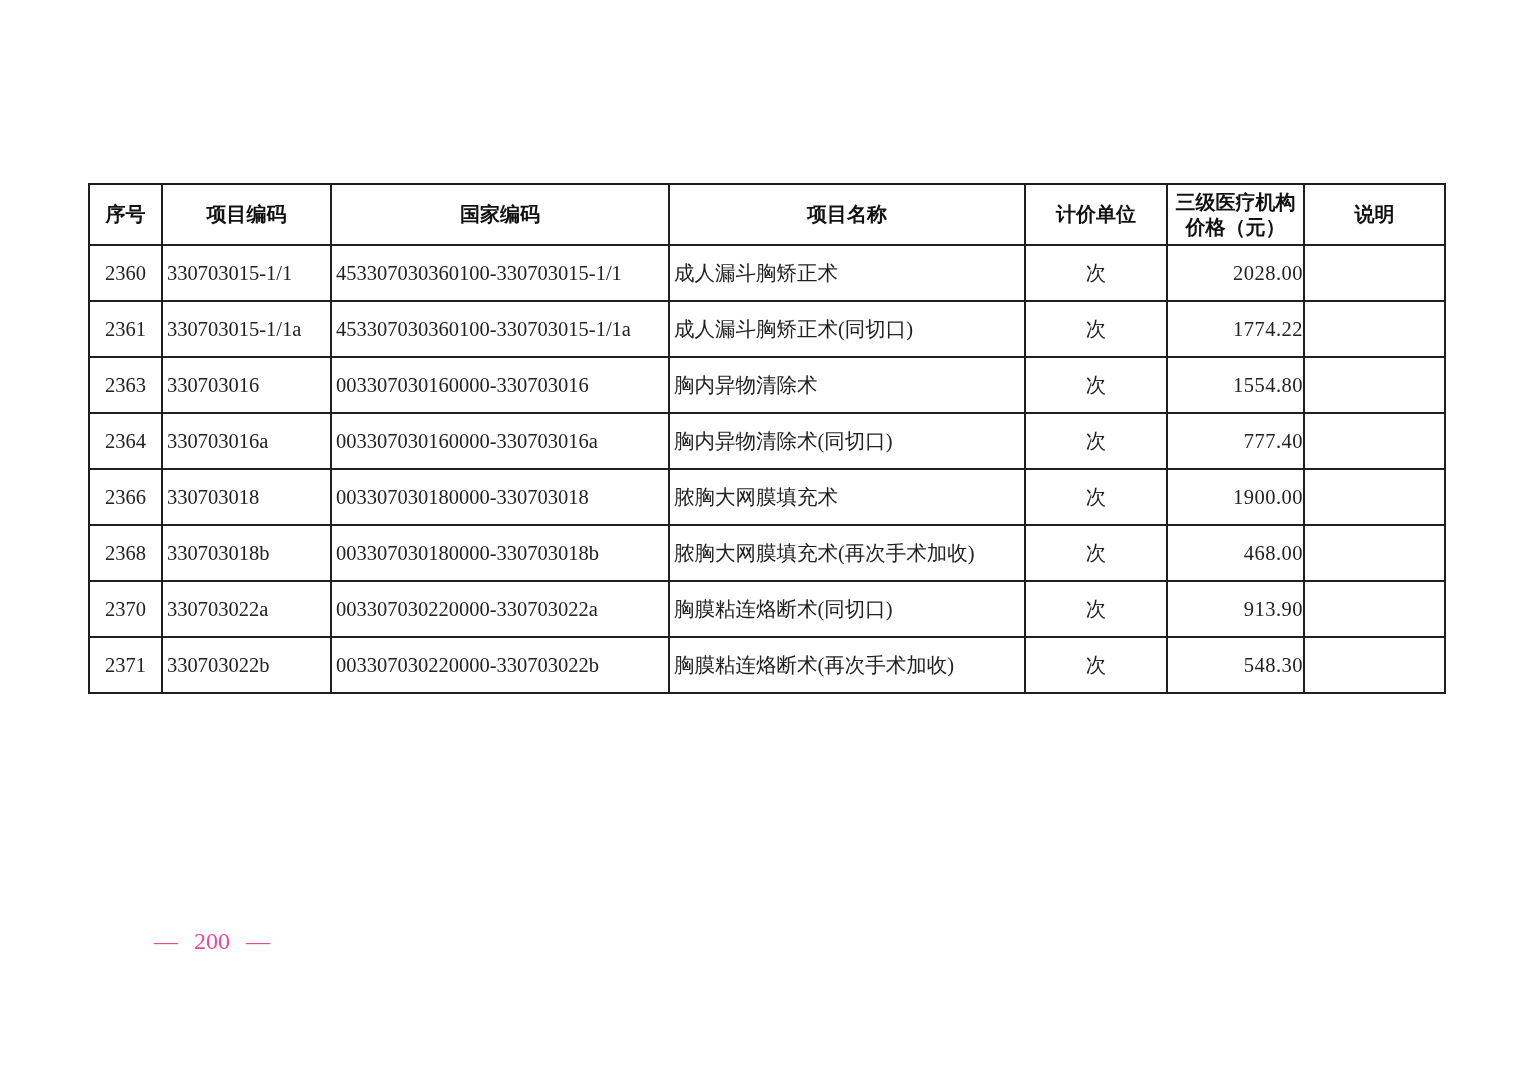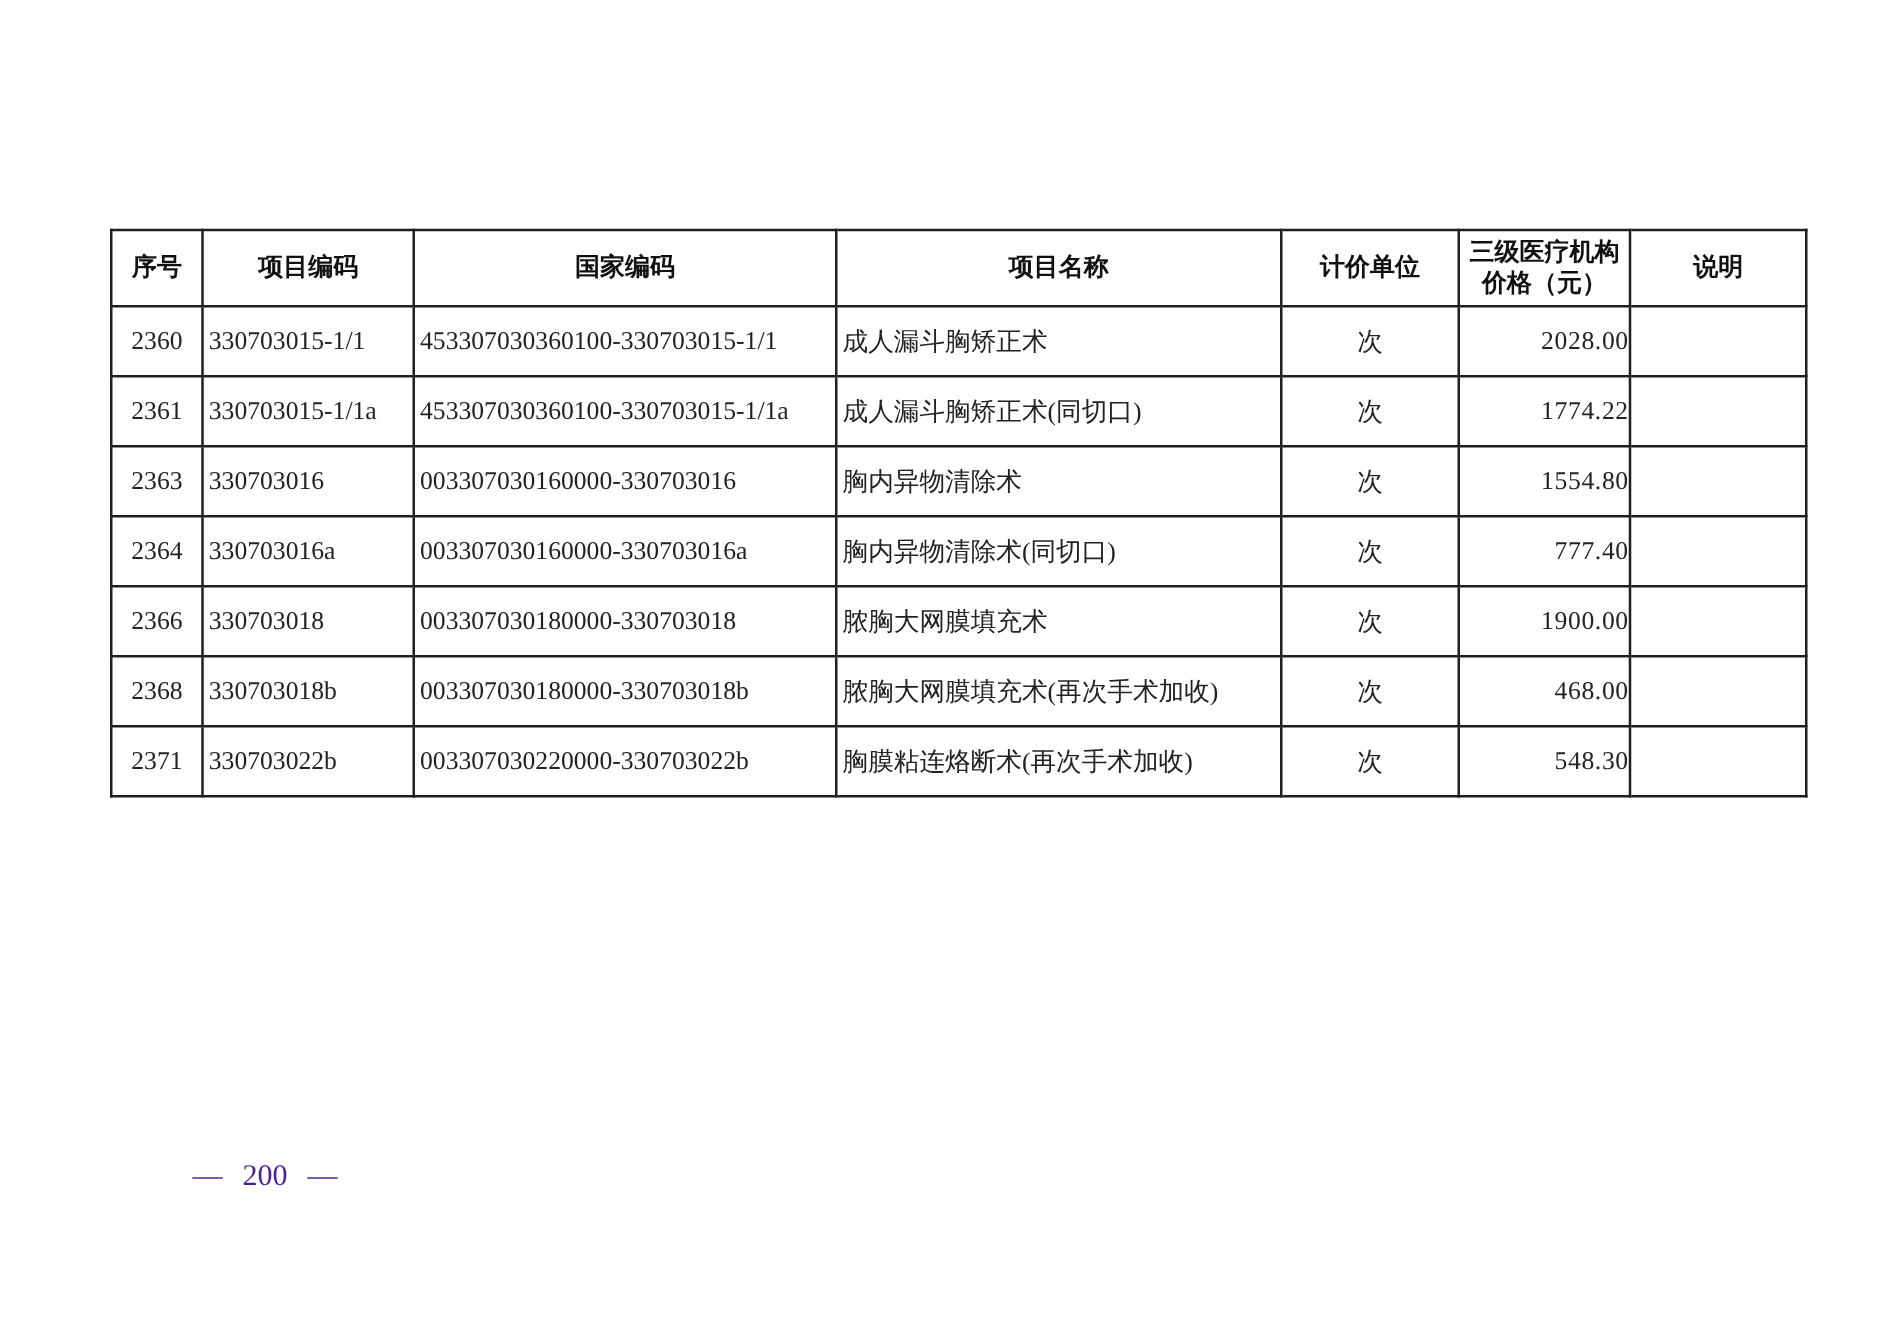--- a/index.html
+++ b/index.html
@@ -43,21 +43,21 @@
   }
   td.c-center { text-align: center; }
   td.c-left   { text-align: left; padding-left: 4px; }
   td.c-price  { text-align: right; letter-spacing: 0.5px; }
   .hdr-line { display: block; }
   .footer-pageno {
     position: absolute;
     left: 154px;
     top: 928px;
     font-size: 24px;
-    color: #4c1d95;
+    color: #ec4899;
     word-spacing: 10px;
     white-space: pre;
   }
 </style>
 </head>
 <body>
 
 <div class="page">
 
   <table class="price-table">
@@ -133,20 +133,29 @@
       <tr>
         <td class="c-center">2368</td>
         <td class="c-left">330703018b</td>
         <td class="c-left">003307030180000-330703018b</td>
         <td class="c-left">脓胸大网膜填充术(再次手术加收)</td>
         <td class="c-center">次</td>
         <td class="c-price">468.00</td>
         <td class="c-center"></td>
       </tr>
       <tr>
+        <td class="c-center">2370</td>
+        <td class="c-left">330703022a</td>
+        <td class="c-left">003307030220000-330703022a</td>
+        <td class="c-left">胸膜粘连烙断术(同切口)</td>
+        <td class="c-center">次</td>
+        <td class="c-price">913.90</td>
+        <td class="c-center"></td>
+      </tr>
+      <tr>
         <td class="c-center">2371</td>
         <td class="c-left">330703022b</td>
         <td class="c-left">003307030220000-330703022b</td>
         <td class="c-left">胸膜粘连烙断术(再次手术加收)</td>
         <td class="c-center">次</td>
         <td class="c-price">548.30</td>
         <td class="c-center"></td>
       </tr>
     </tbody>
   </table>

